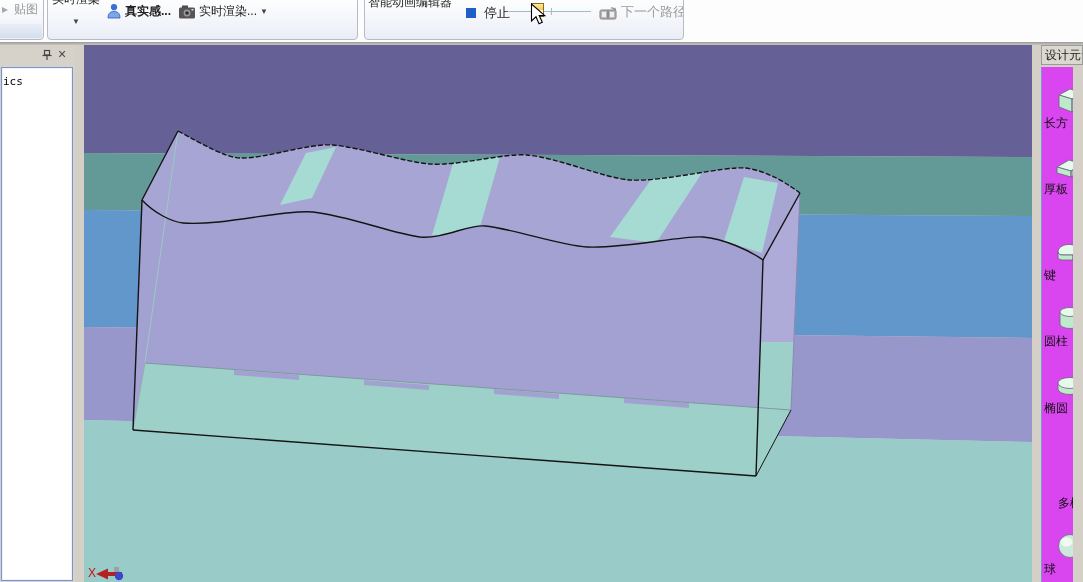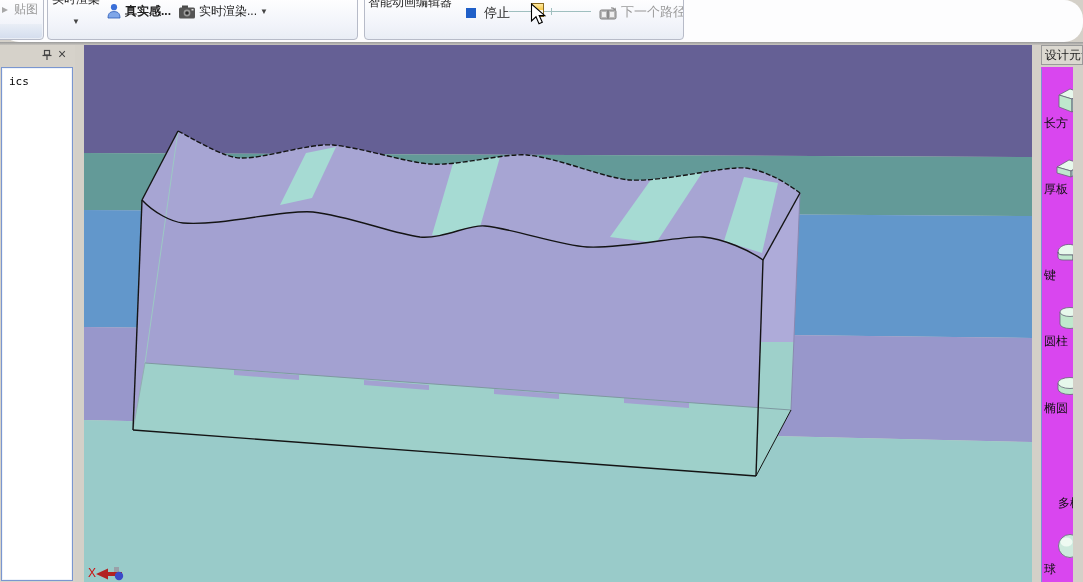--- a/index.html
+++ b/index.html
@@ -1,20 +1,20 @@
 <!DOCTYPE html>
 <html><head>
 <meta charset="utf-8">
 <style>
   * { margin:0; padding:0; box-sizing:border-box; }
   html,body { width:1083px; height:582px; overflow:hidden; }
   body { font-family:"Liberation Sans", sans-serif; background:#D4D0C8; position:relative; }
 
   
-  .ribbon { position:absolute; left:0; top:0; width:1083px; height:42px; background:#FDFDFE;border-radius:19px; }
+  .ribbon { position:absolute; left:0; top:0; width:1083px; height:42px; background:#FDFDFE; }
   .hline  { position:absolute; left:0; top:42px; width:1083px; height:3px;
             background:linear-gradient(#9a9a9a,#c9c6c0); }
   .rgroup { position:absolute; top:-4px; height:44px; border:1px solid #b7bbc8;
             border-radius:0 0 4px 4px; background:linear-gradient(#ffffff,#f2f4fa 65%,#e9edf5); overflow:hidden; }
   .g1 { left:-8px;  width:52px; }
   .g2 { left:47px;  width:311px; }
   .g3 { left:364px; width:320px; }
   .gstrip { position:absolute; left:1px; right:1px; bottom:1px; height:14px; text-align:center;
             font-size:11px; line-height:14px; color:#4d4d5e;
             background:linear-gradient(#e9eef6,#d5deee); border-radius:0 0 3px 3px; }
@@ -33,21 +33,21 @@
   .slider-handle{ position:absolute; left:166px; top:6px; width:13px; height:14px;
                   border:1px solid #8a6a20; background:linear-gradient(#ffeaa2,#f6c94a 45%,#fdfdf6 55%,#ffffff); }
 
   
   .leftpanel { position:absolute; left:0; top:45px; width:75px; height:537px; background:#d6d2ca; }
   .lp-head { position:absolute; left:0; top:0; width:75px; height:21px; }
   .lp-pin  { position:absolute; left:41px; top:4px; cursor:default; }
   .lp-x    { position:absolute; left:58px; top:1px; font-size:14px; color:#444; cursor:default; }
   .lp-body { position:absolute; left:1px; top:22px; width:72px; height:514px; background:#fff;
              border:1px solid #7a96d0; box-shadow:inset 0 0 0 1px #eef3fa;
-             font-family:"DejaVu Sans Mono", monospace; font-size:11px; color:#000; padding:7px 0 0 7px; }
+             font-family:"DejaVu Sans Mono", monospace; font-size:11px; color:#000; padding:7px 0 0 1px; }
 
   
   .vpwrap { position:absolute; left:84px; top:45px; width:948px; height:537px; }
 
   
   .rp-head { position:absolute; left:1041px; top:45px; width:42px; height:20px; background:#dbd8d0;
              border:1px solid #9a9a9a; font-size:12px; line-height:18px; color:#222;
              padding-left:3px; overflow:hidden; white-space:nowrap; }
   .rp-body { position:absolute; left:1041px; top:67px; width:32px; height:515px; background:#d946ef;
              border-left:1px solid #7a96d0; border-top:3px solid #d946ef; overflow:hidden; }

